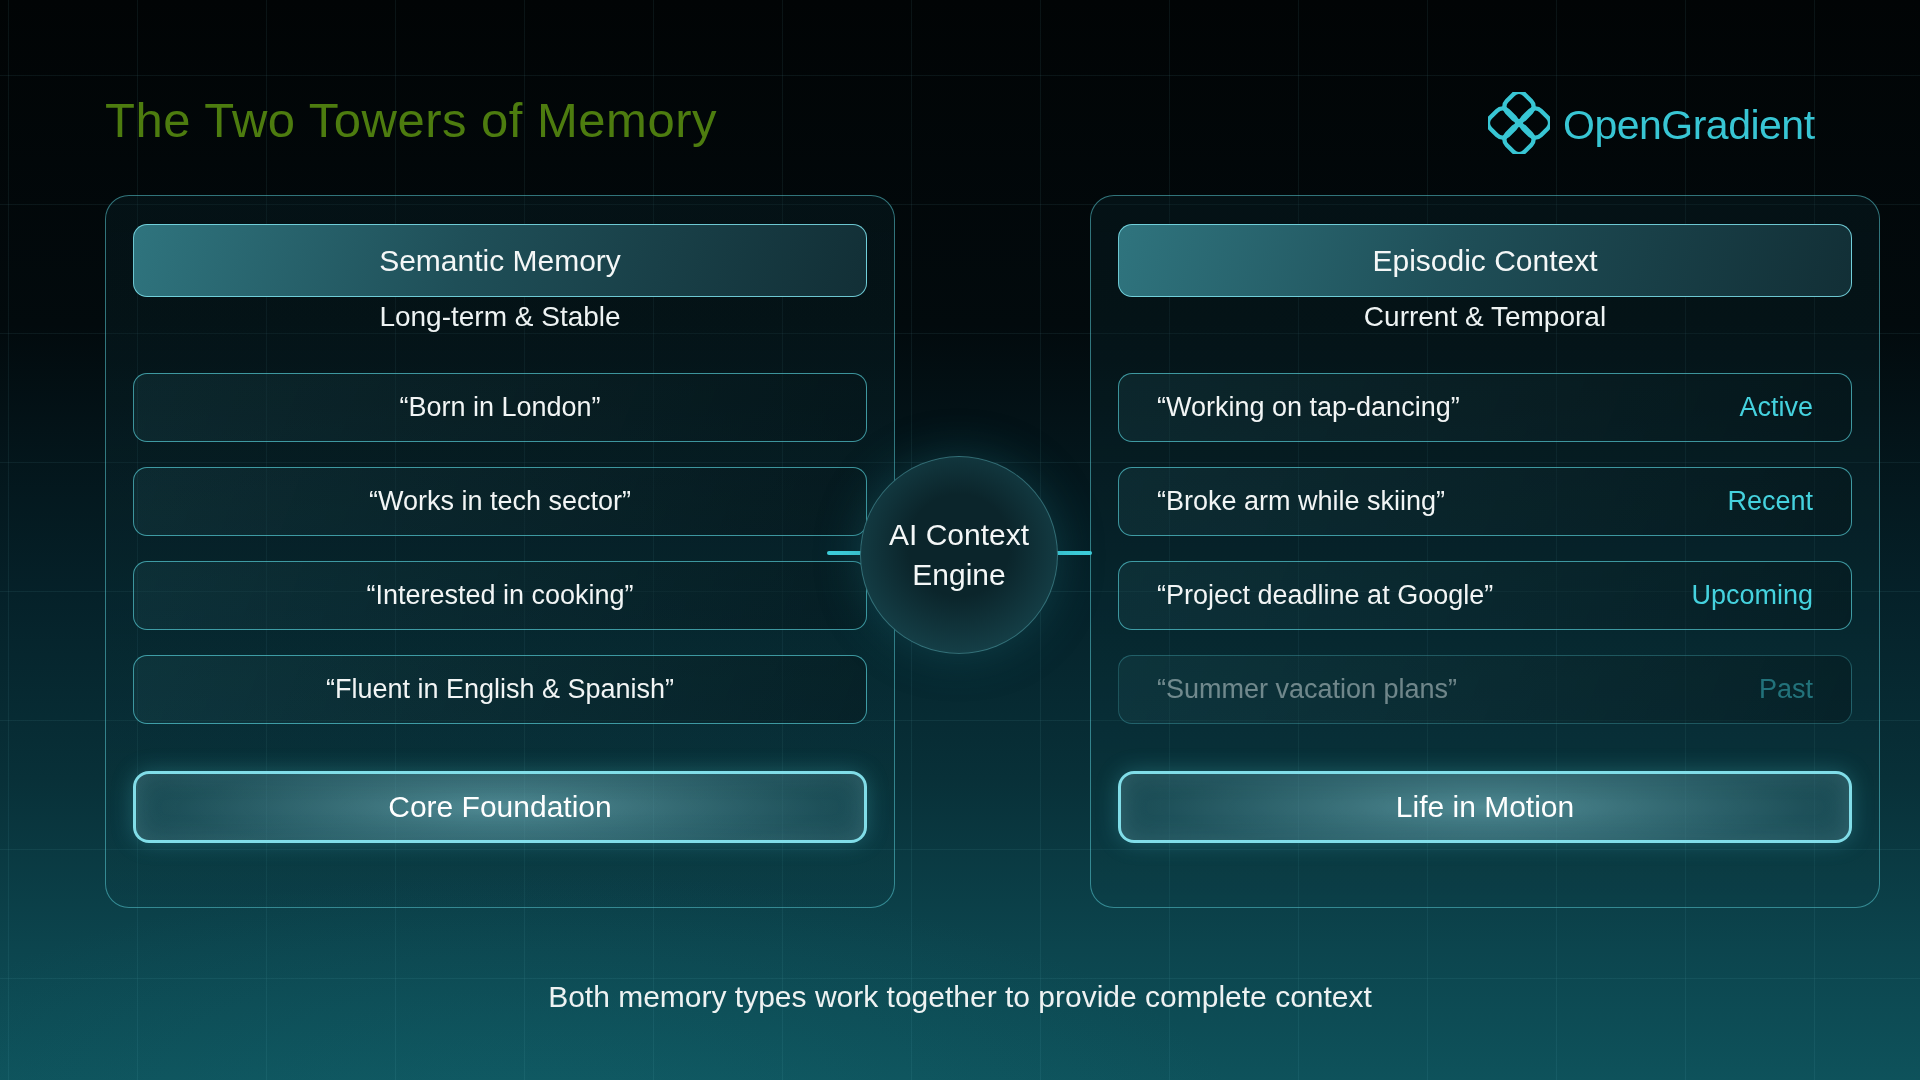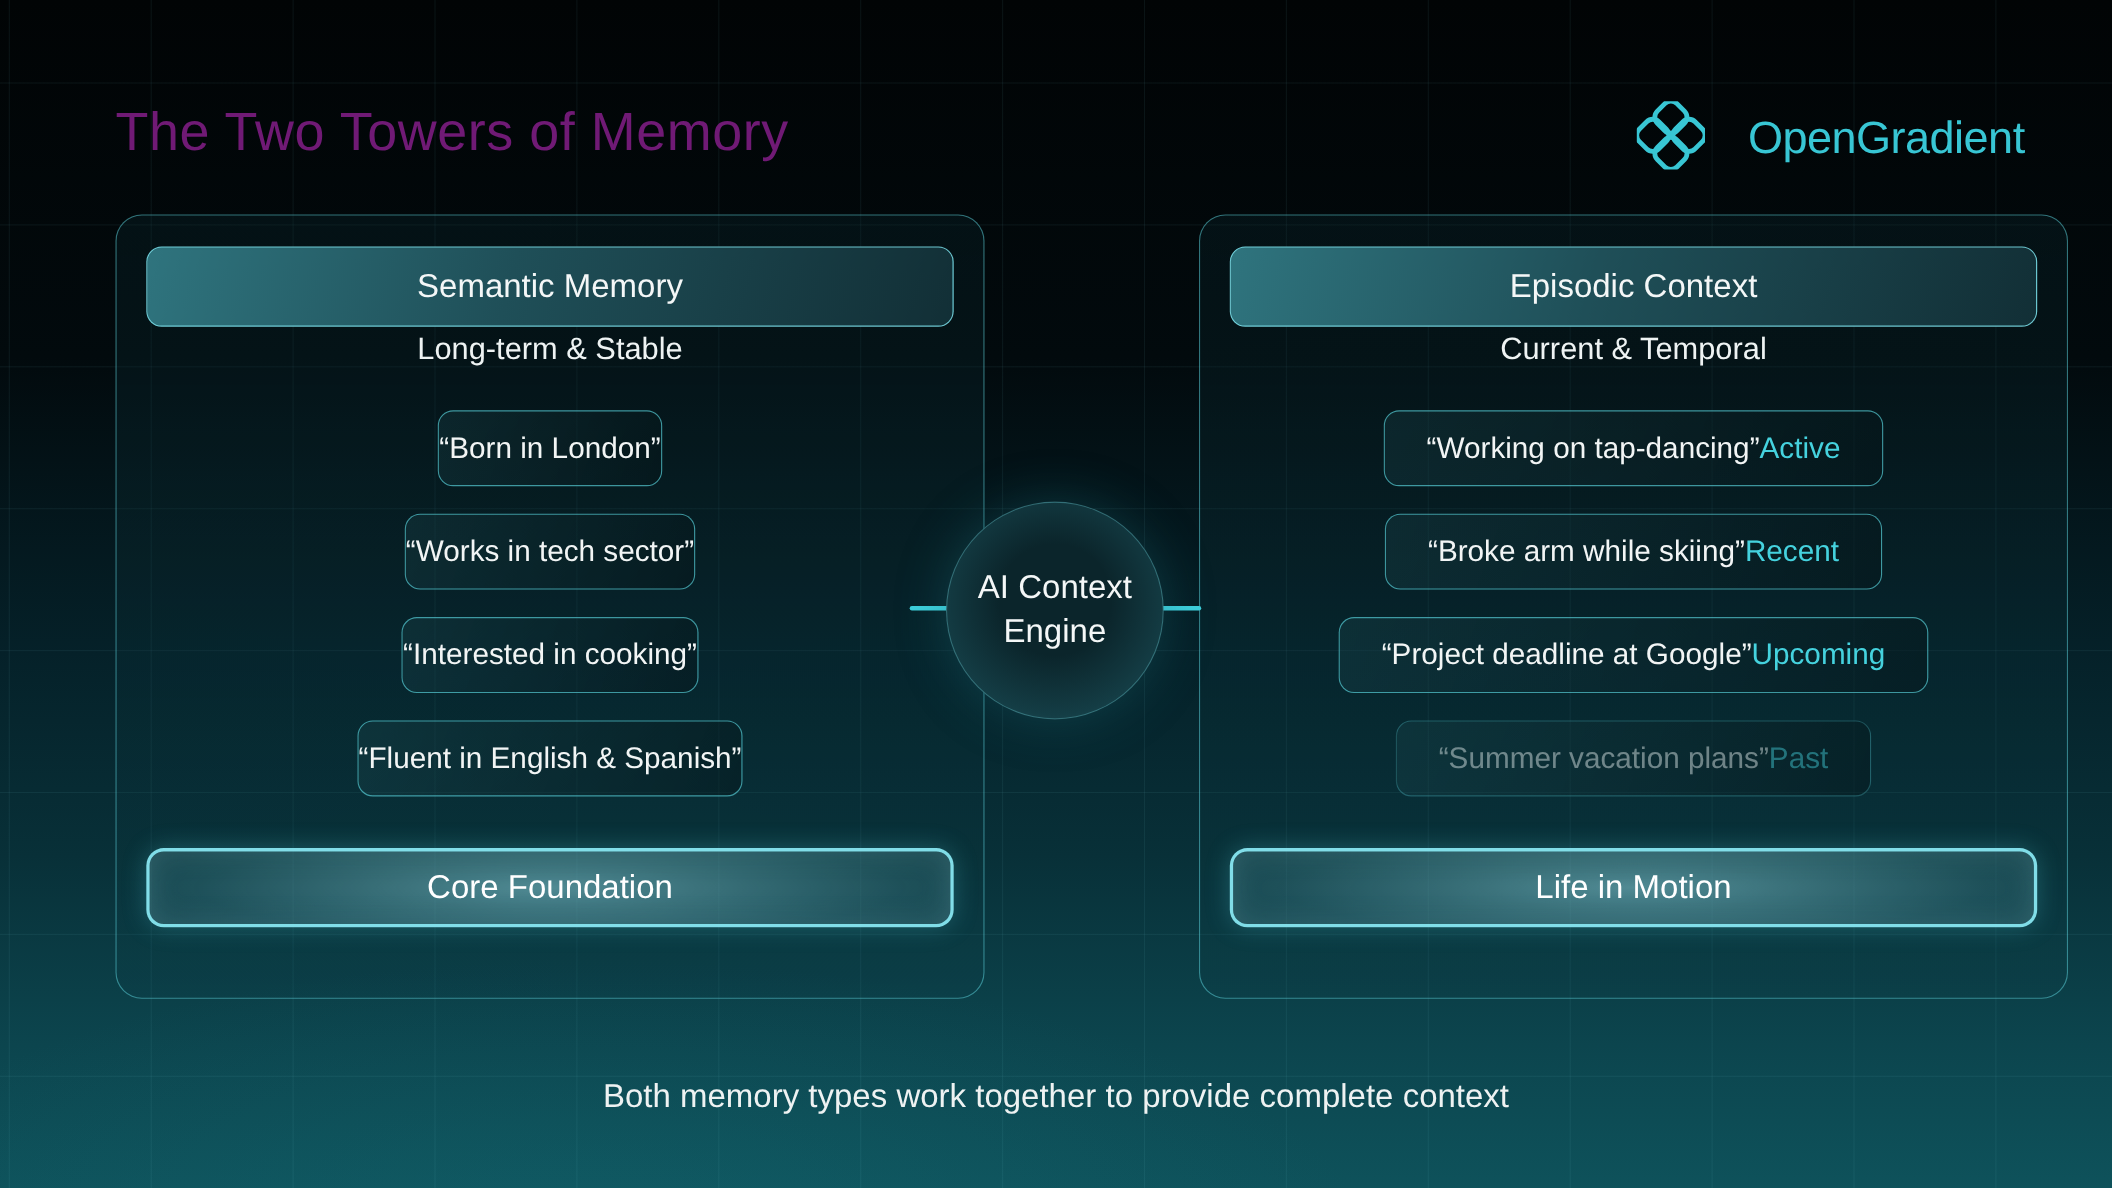--- a/index.html
+++ b/index.html
@@ -14,47 +14,47 @@
     position:absolute;inset:0;pointer-events:none;
     background-image:
       linear-gradient(to right, rgba(130,225,235,0.07) 1px, transparent 1px),
       linear-gradient(to bottom, rgba(130,225,235,0.07) 1px, transparent 1px);
     background-size:129px 129px;
     background-position:8px 75px;
   }
   .page-title{
     position:absolute;left:105px;top:92px;
     font-size:49px;font-weight:500;letter-spacing:.5px;
-    color:#701a75;
+    color:#4d7c0f;
   }
   .brand{
     position:absolute;left:1488px;top:92px;height:66px;
     display:flex;align-items:center;gap:13px;
   }
-  .brand-name{font-size:41px;font-weight:500;color:#38c6d4;letter-spacing:-0.5px;margin-left:26px;}
+  .brand-name{font-size:41px;font-weight:500;color:#38c6d4;letter-spacing:-0.5px;}
   .panel{
     position:absolute;top:195px;width:790px;height:713px;box-sizing:border-box;
     border:1.5px solid rgba(95,215,225,0.5);border-radius:24px;
     background:linear-gradient(180deg, rgba(12,45,52,0.28), rgba(14,64,72,0.16));
     padding:28px 27px;display:flex;flex-direction:column;
   }
   .panel.left{left:105px;}
   .panel.right{left:1090px;}
   .tower-header{
     height:73px;flex:0 0 73px;border-radius:14px;box-sizing:border-box;
     border:1.5px solid rgba(125,225,235,0.85);
     background:linear-gradient(105deg,#2f747e 0%,#1f4f58 45%,#122f36 100%);
     display:flex;align-items:center;justify-content:center;
     font-size:30px;color:#f4f7f7;
   }
   .tower-subtitle{
     line-height:40px;text-align:center;
     font-size:28px;color:#eef3f3;
   }
-  .items{margin-top:36px;display:flex;flex-direction:column;gap:25px;align-items:center;}
+  .items{margin-top:36px;display:flex;flex-direction:column;gap:25px;}
   .item{
     height:69px;flex:0 0 69px;box-sizing:border-box;border-radius:14px;
     border:1.5px solid rgba(90,215,225,0.65);
     background:linear-gradient(110deg, rgba(30,75,82,0.30), rgba(6,22,26,0.45));
     display:flex;align-items:center;justify-content:center;
     font-size:27px;color:#f2f5f5;
   }
   .item.with-status{justify-content:space-between;padding:0 38px;}
   .status{color:#45d2de;}
   .item.dimmed{border-color:rgba(90,215,225,0.28);}

